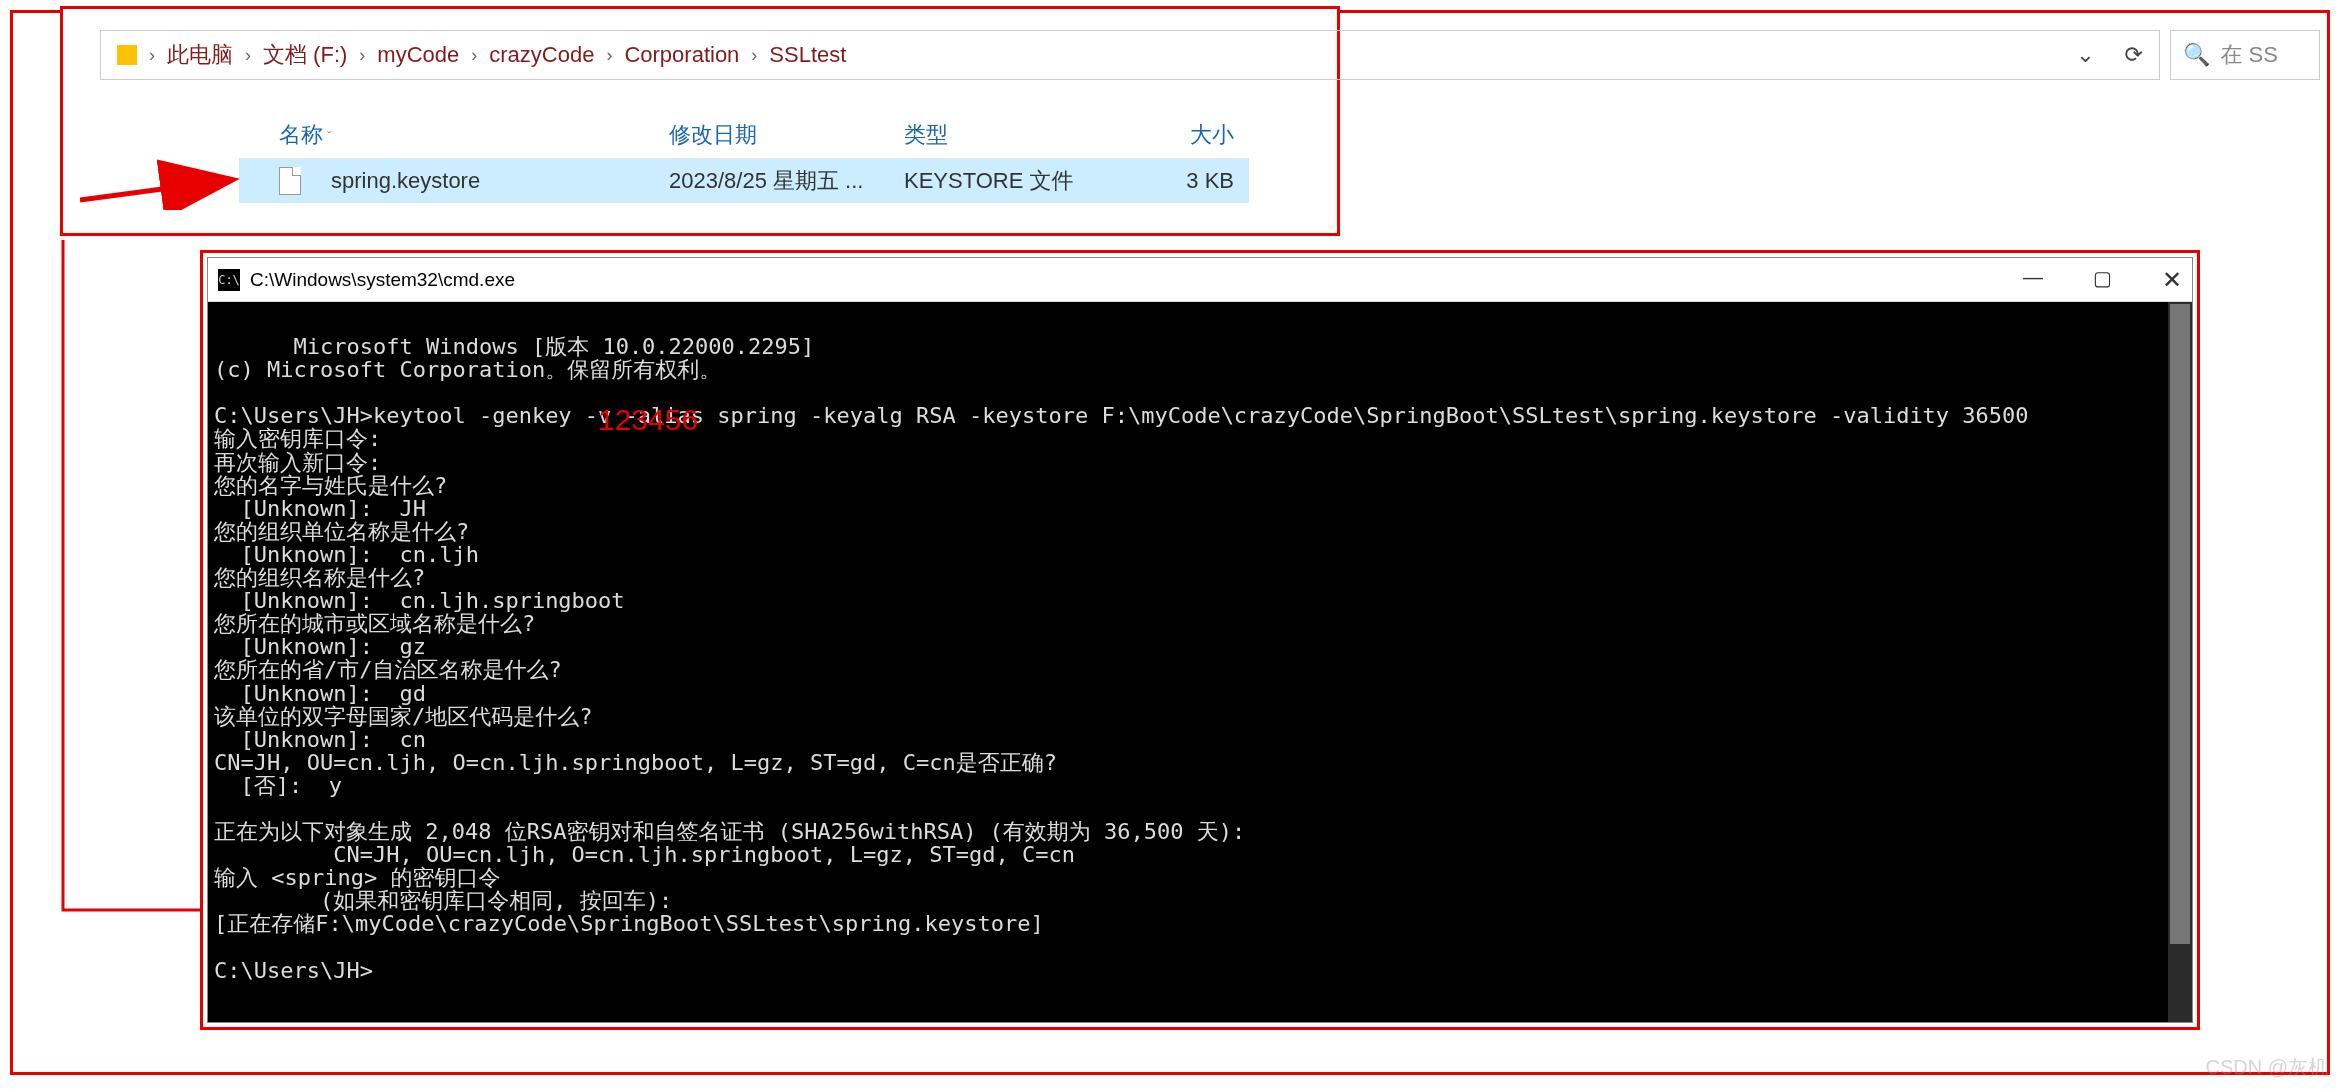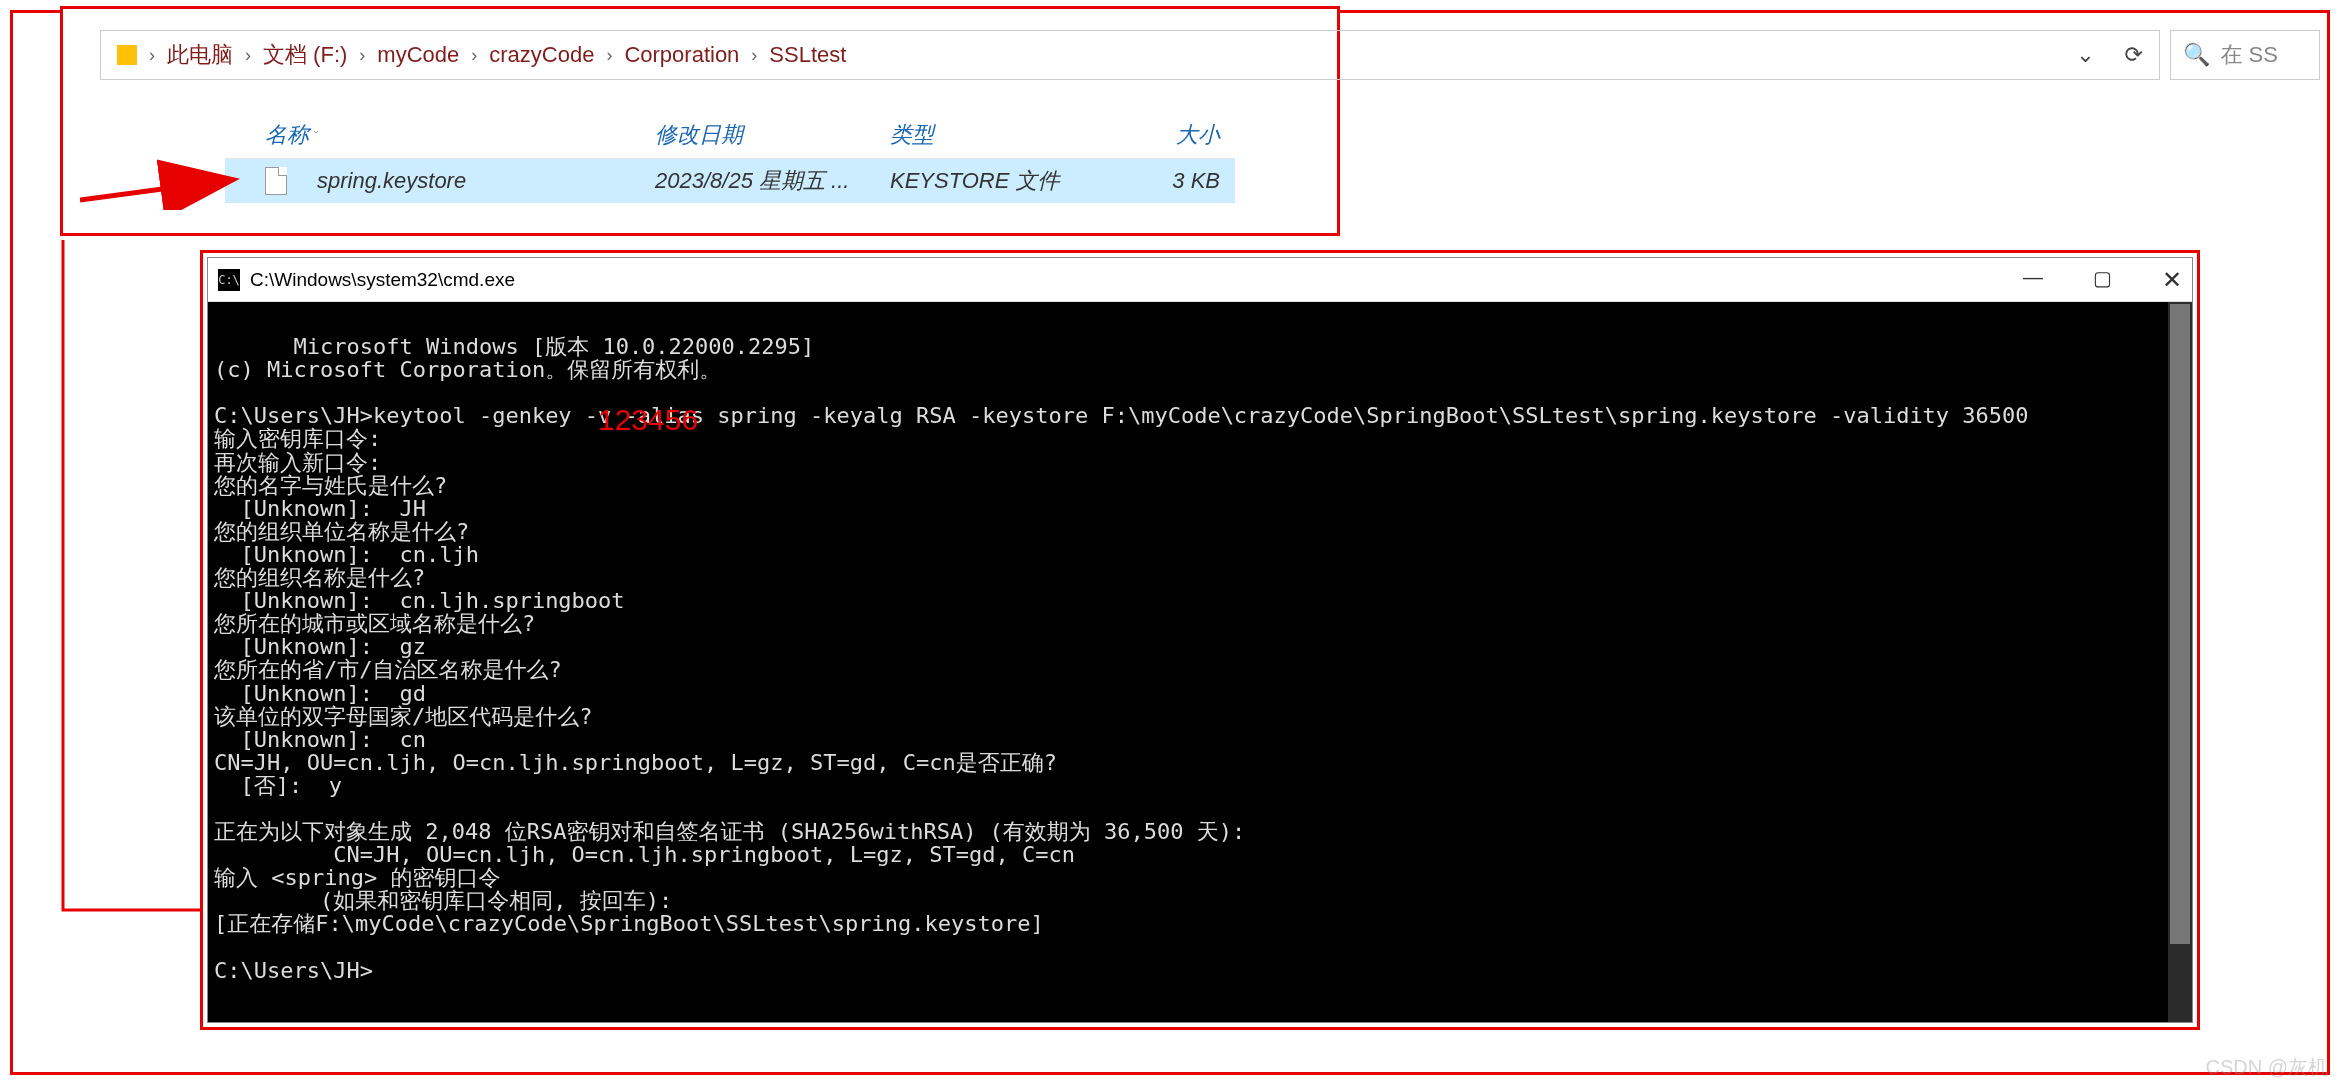--- a/index.html
+++ b/index.html
@@ -57,23 +57,22 @@
     display: flex; align-items:center;
     padding: 0 12px; gap:10px;
     color: #888;
     font-size: 22px;
     overflow: hidden;
     white-space: nowrap;
   }
 
   .table {
     position: absolute;
-    left: 225px; top: 112px;
+    left: 239px; top: 112px;
     width: 1010px;
-    font-style: italic;
   }
   .thead {
     display: flex;
     color: #1a66b3;
     font-size: 22px;
     padding: 8px 0;
     border-bottom: 1px solid #e5e5e5;
   }
   .col-name   { width: 430px; padding-left: 40px;}
   .col-mod    { width: 235px; }

